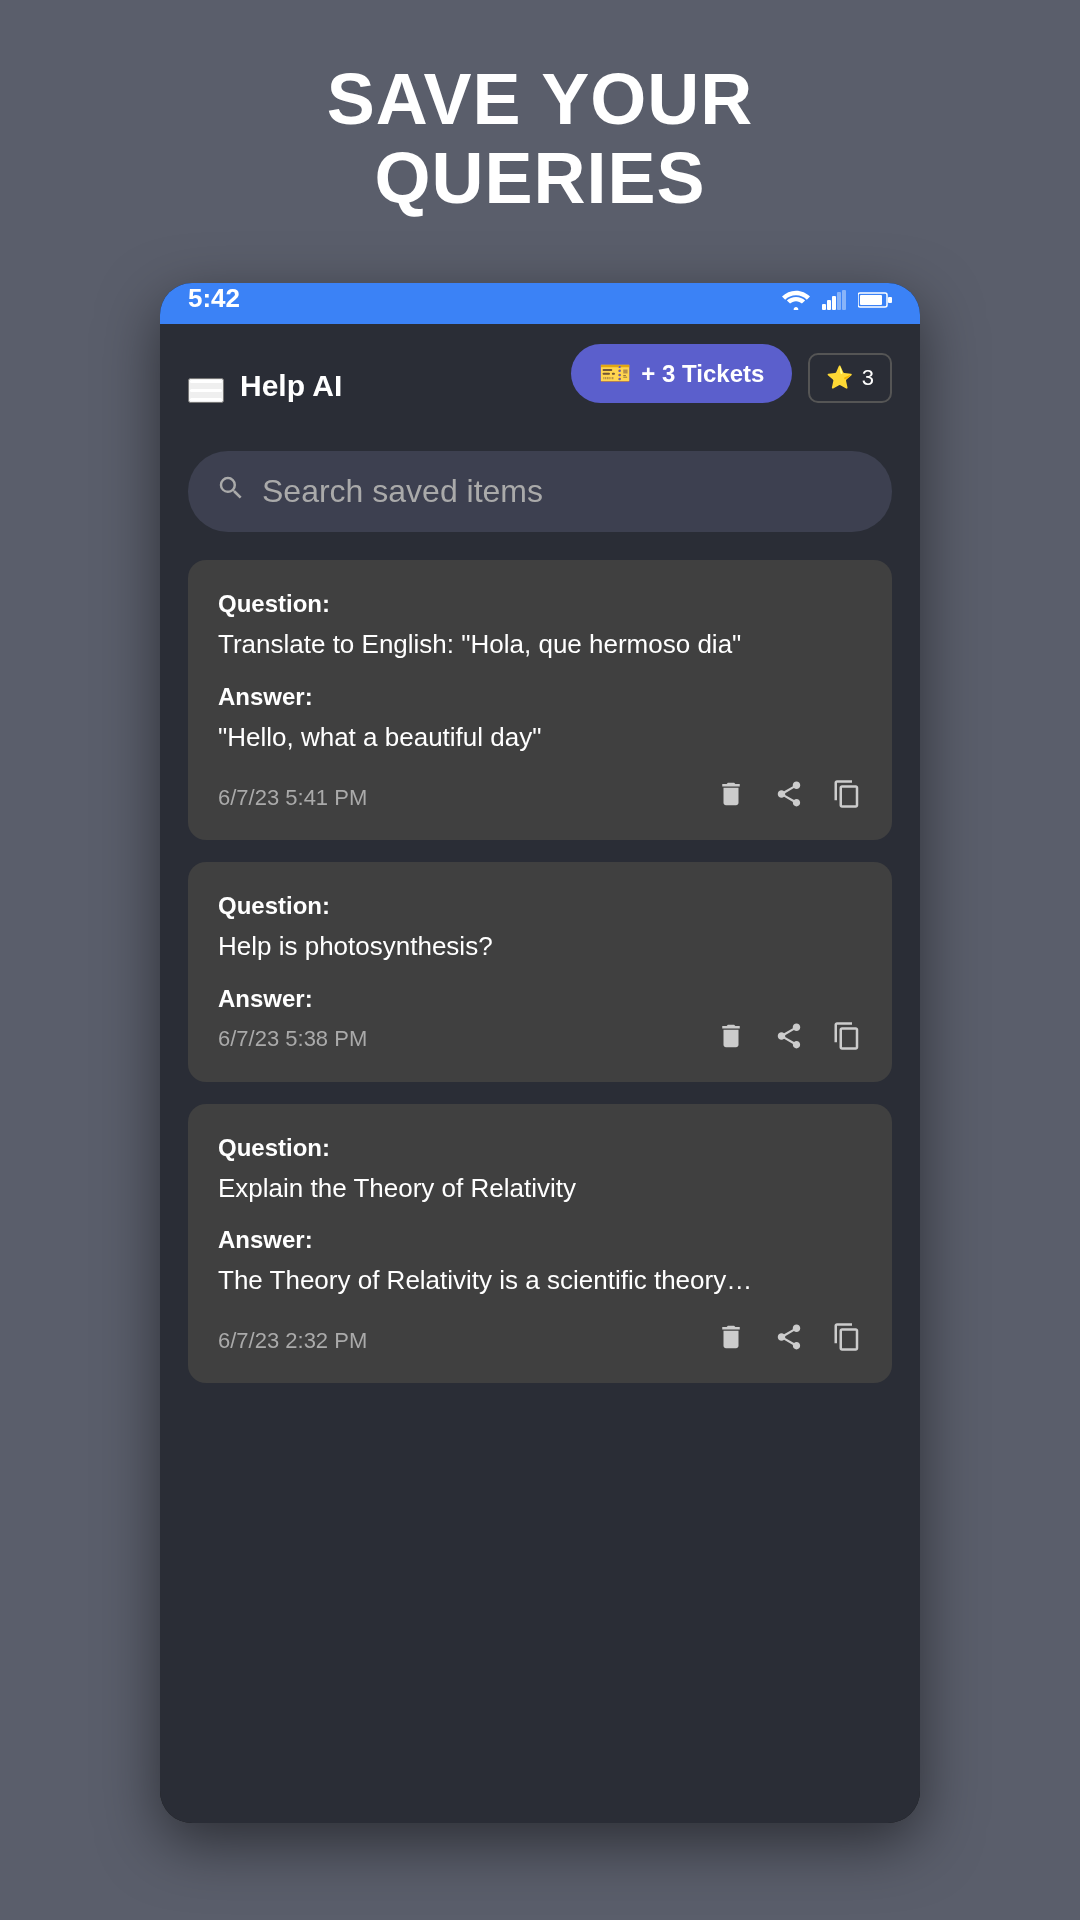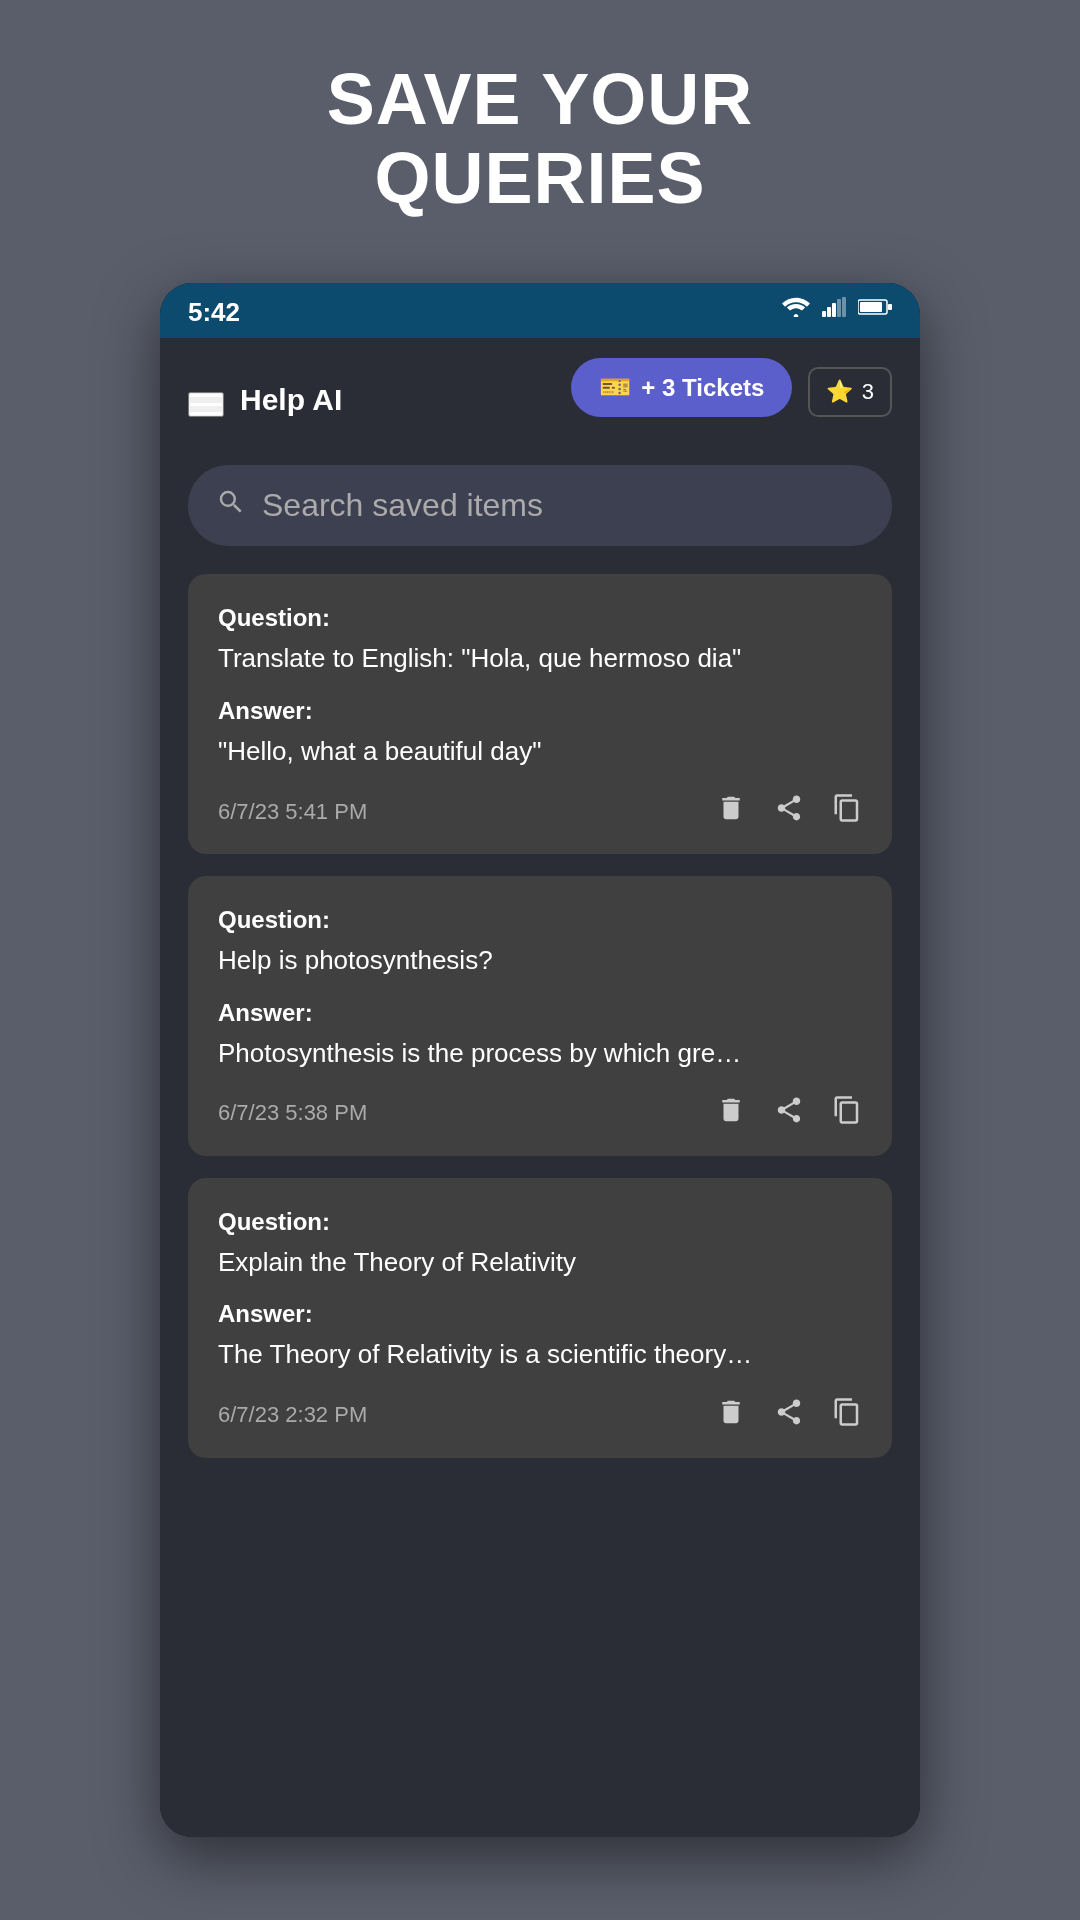--- a/index.html
+++ b/index.html
@@ -28,25 +28,25 @@
     .phone-container {
       width: 760px;
       background: #1a1a1a;
       border-radius: 32px;
       overflow: hidden;
       box-shadow: 0 20px 60px rgba(0,0,0,0.5);
     }
 
     
     .status-bar {
-      background: #0c4a6e;
+      background: #3b82f6;
       display: flex;
       justify-content: space-between;
-      align-items: flex-start;
-      padding: 14px 28px 10px;
+      align-items: flex-end;
+      padding: 0 28px 10px;
     }
 
     .status-time {
       color: #ffffff;
       font-size: 26px;
       font-weight: 600;
     }
 
     .status-icons {
       display: flex;
@@ -313,21 +313,20 @@
               </svg>
           </button>
         </div>
       </div>
     </div>
 
     <div class="saved-card">
       <div class="card-label">Question:</div>
       <div class="card-question-text">Help is photosynthesis?</div>
       <div class="card-answer-label">Answer:</div>
-      <div class="card-answer-text">Photosynthesis is the process by which gre…</div>
       <div class="card-footer">
         <span class="card-timestamp">6/7/23 5:38 PM</span>
         <div class="card-actions">
           <button class="action-icon" title="Delete">
             <svg class="icon-svg" viewBox="0 0 24 24">
                 <path d="M6 19c0 1.1.9 2 2 2h8c1.1 0 2-.9 2-2V7H6v12zm13-15h-3.5l-1-1h-5l-1 1H5v2h14V4z"></path>
               </svg>
           </button>
           <button class="action-icon" title="Share">
             <svg class="icon-svg" viewBox="0 0 24 24">

